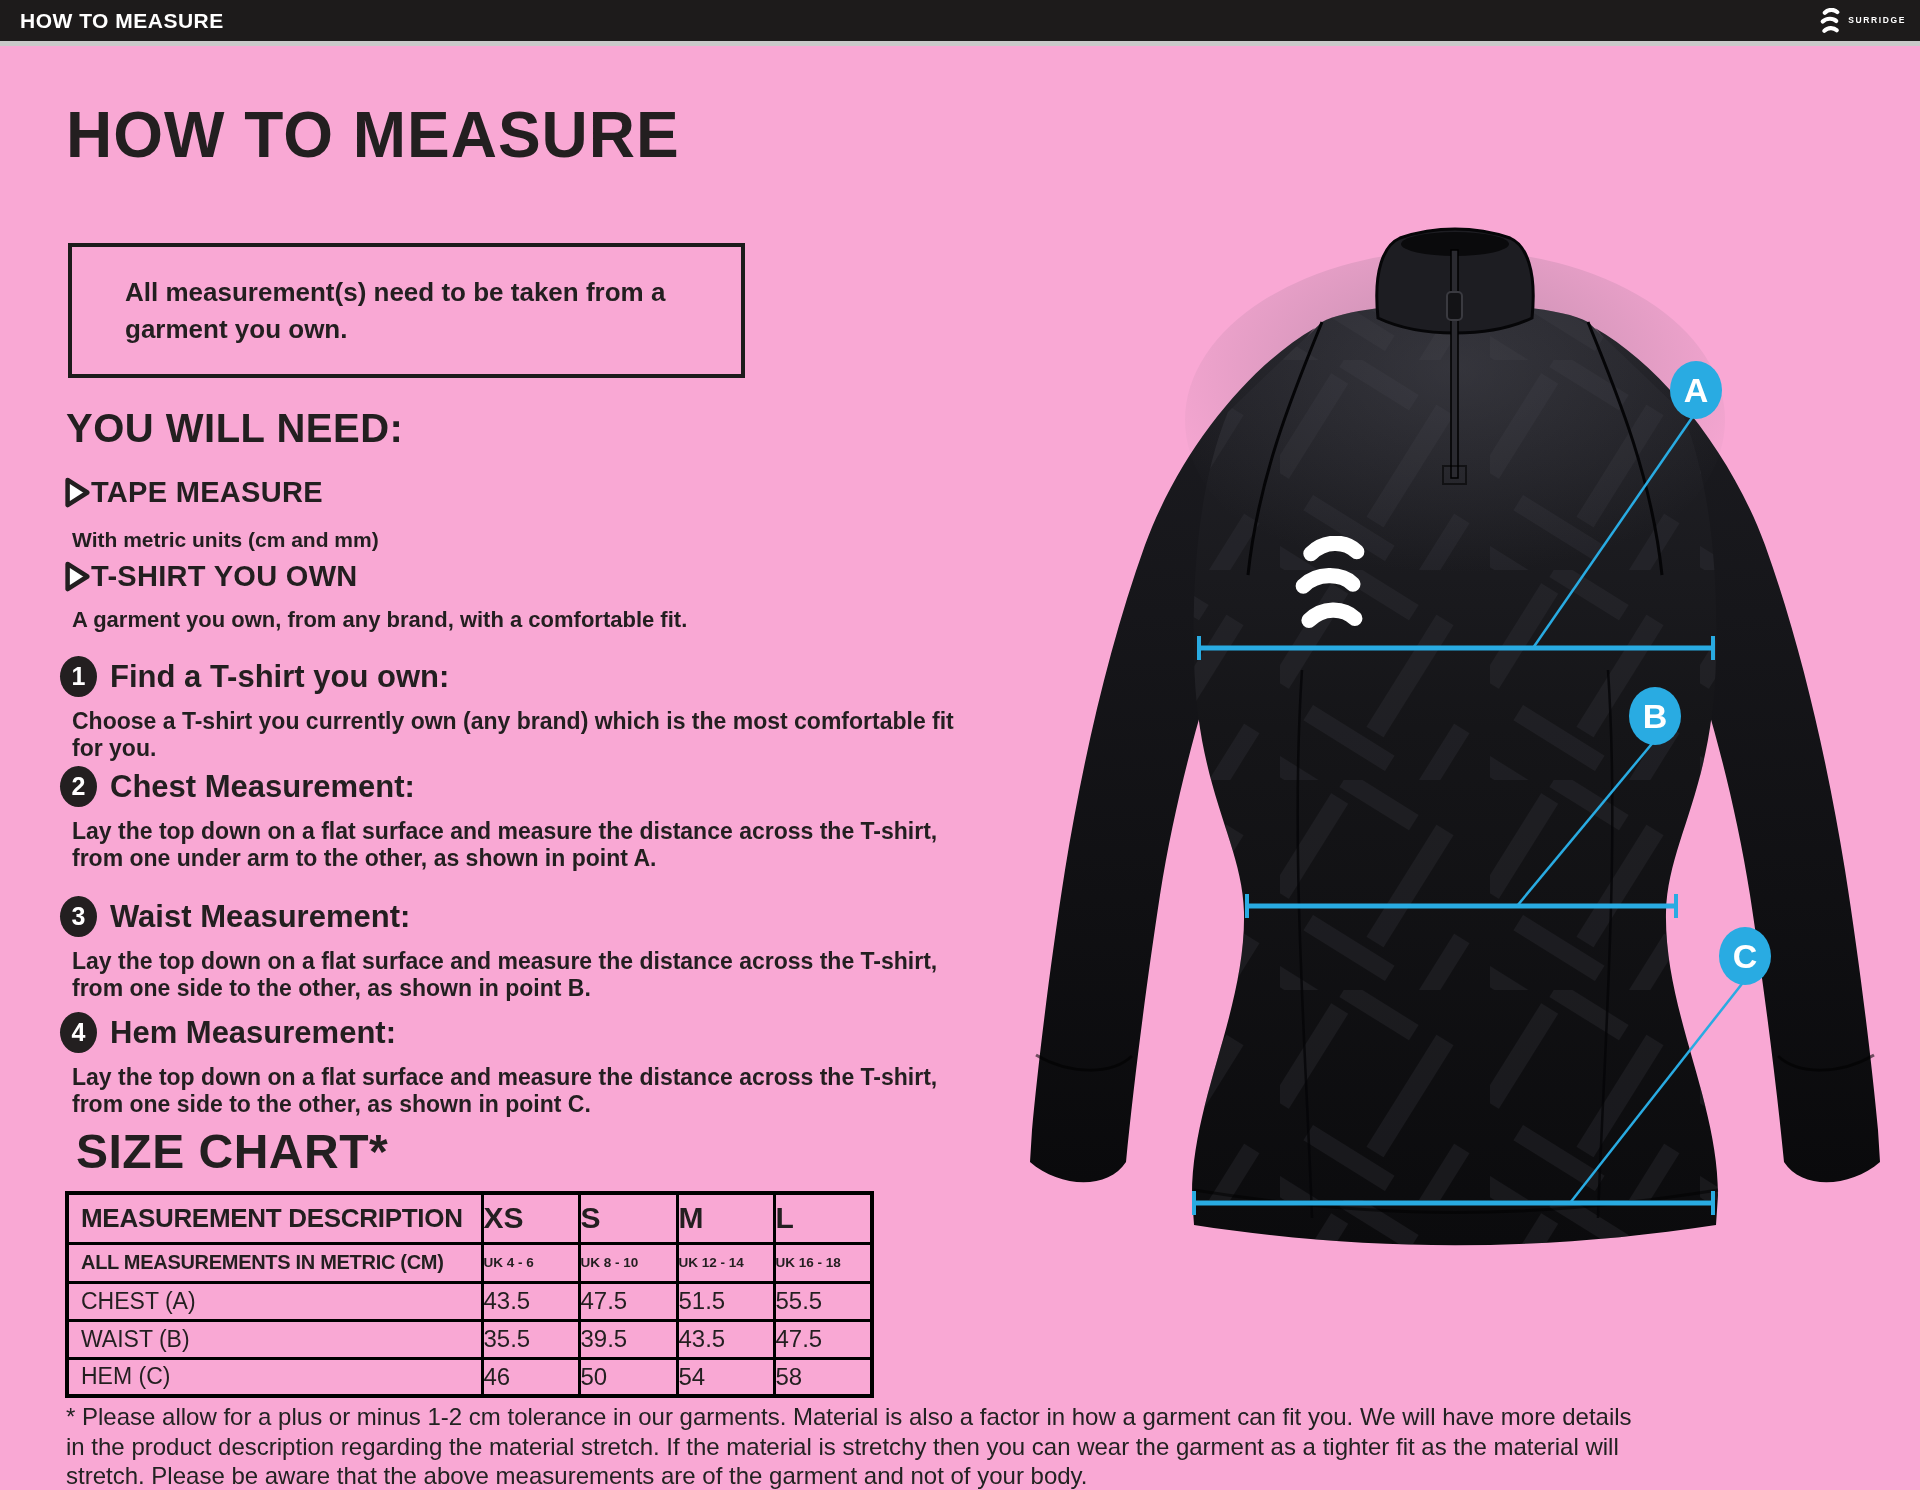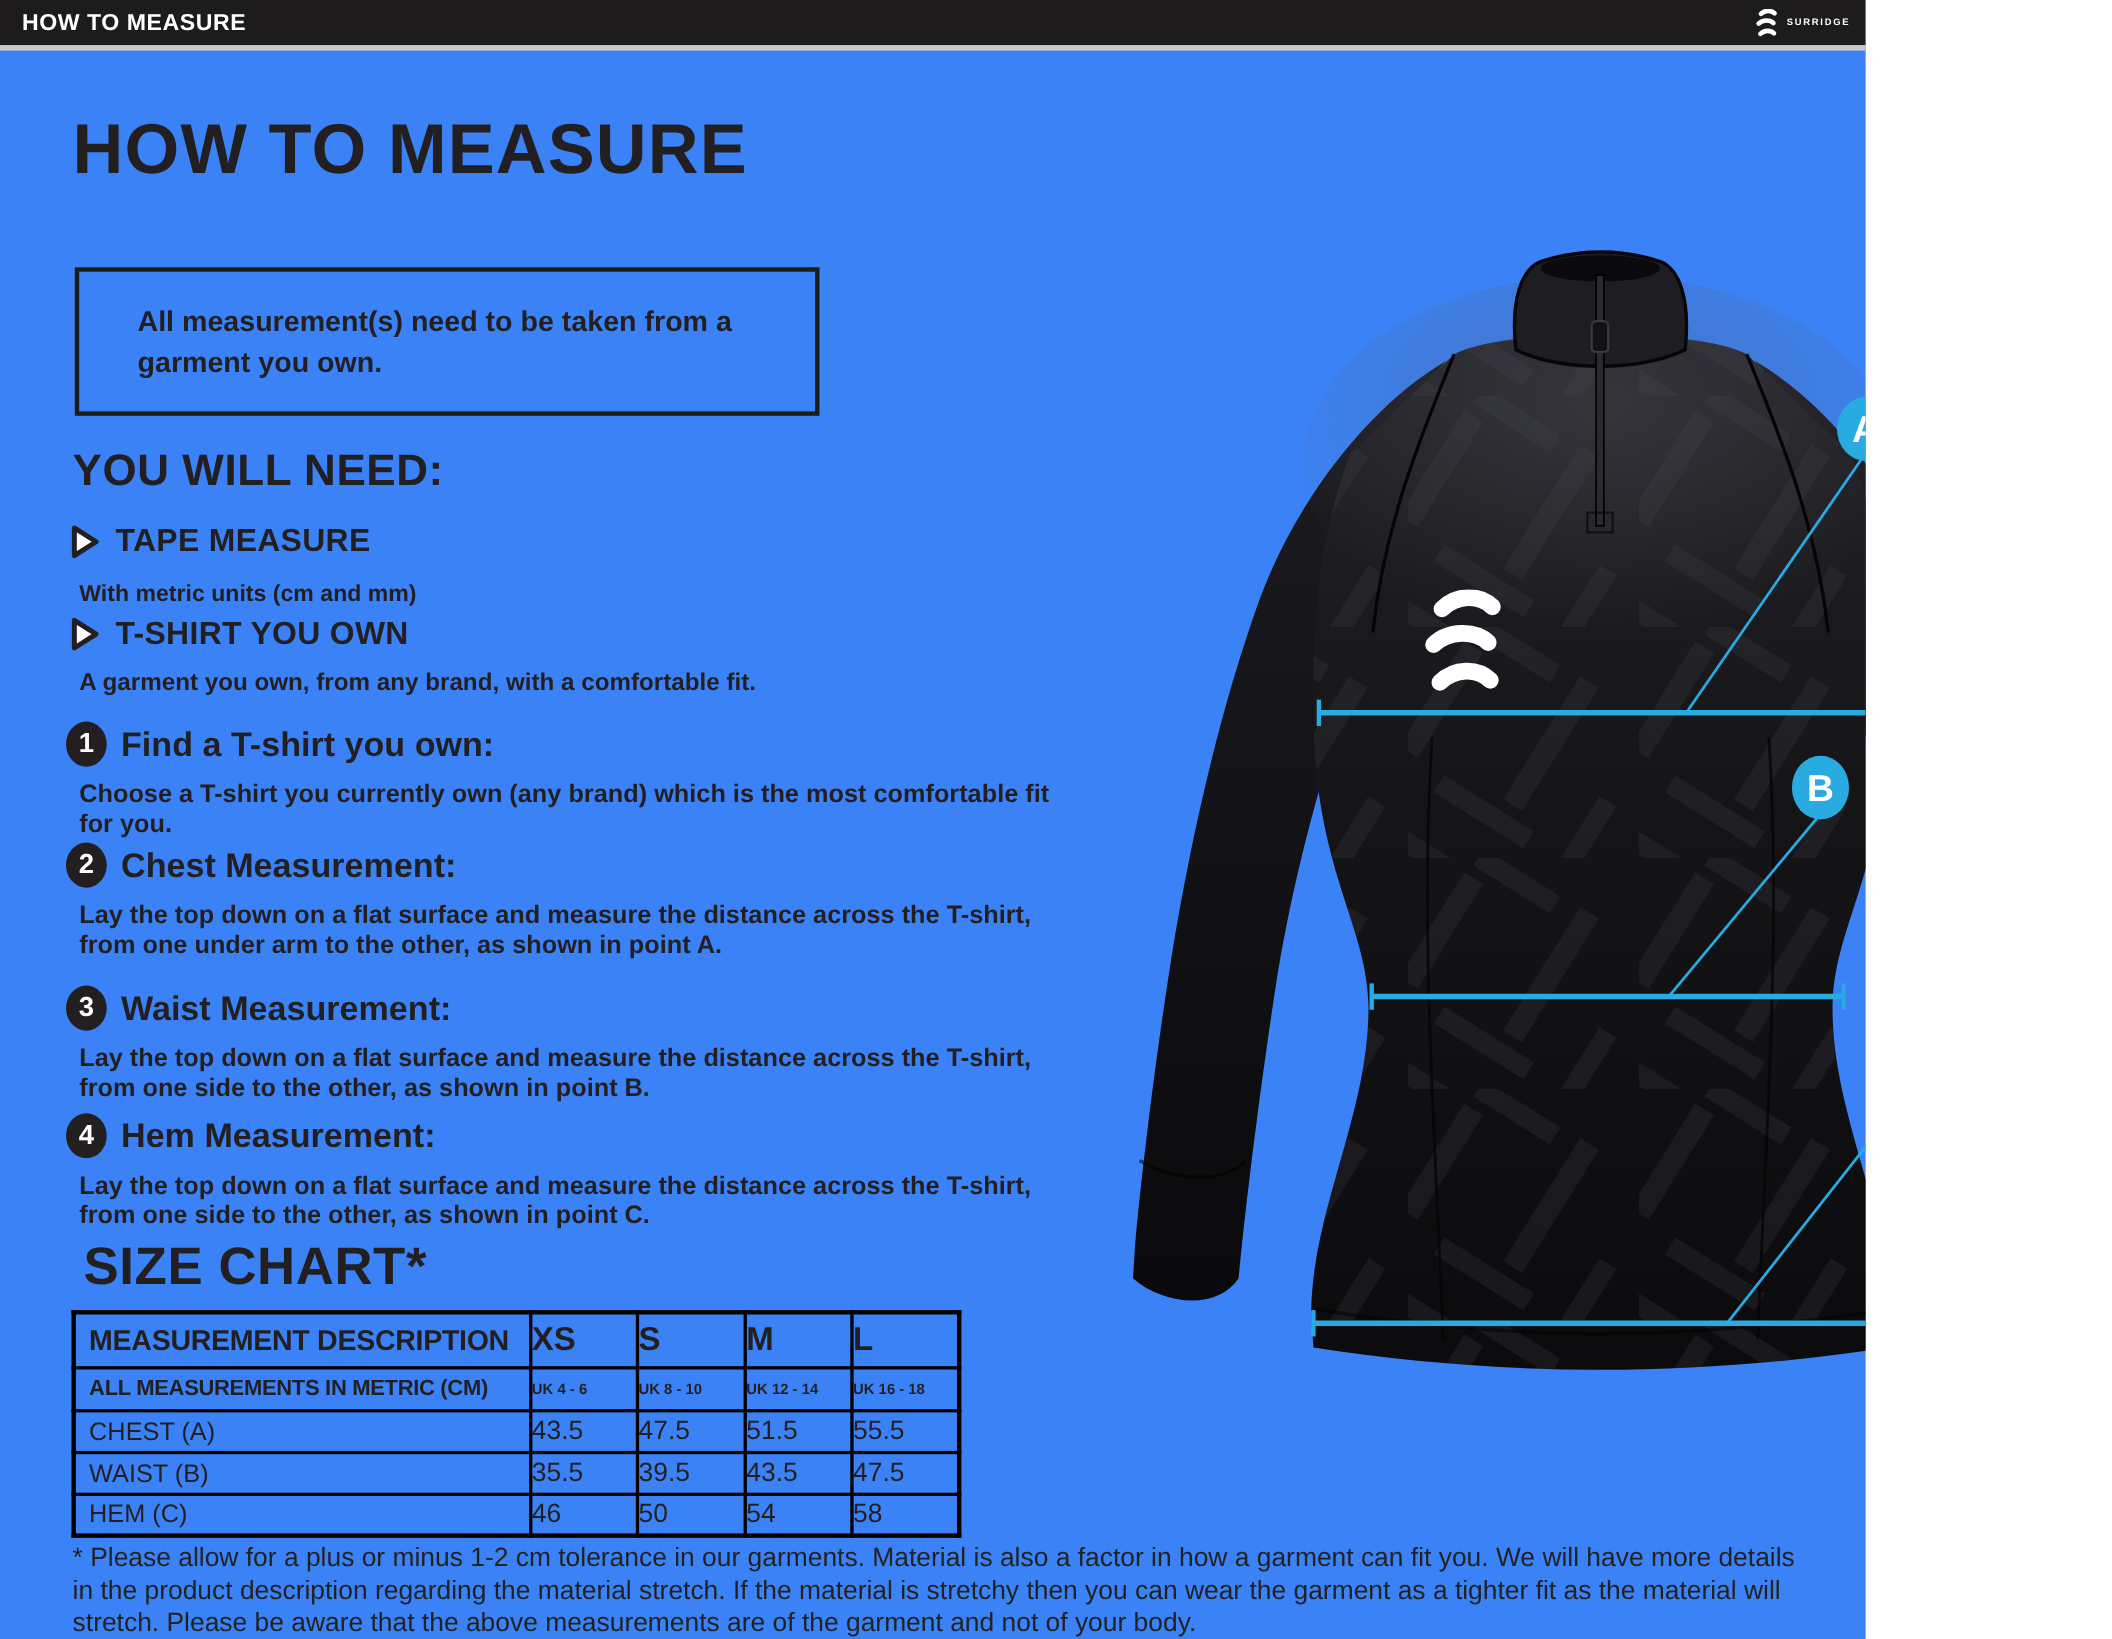--- a/index.html
+++ b/index.html
@@ -1,35 +1,35 @@
 <!DOCTYPE html>
 <html><head>
 <meta charset="utf-8">
 <style>
   html,body{margin:0;padding:0;background:#fff;}
-  #canvas{position:relative;width:1696px;height:1490px;background:#3b82f6;overflow:hidden;
+  #canvas{position:relative;width:1920px;height:1490px;background:#f9a8d4;overflow:hidden;
           font-family:"Liberation Sans","DejaVu Sans",sans-serif;color:#231f20;}
 
   
   .topbar{position:absolute;left:0;top:0;width:100%;height:41px;background:#1d1b1b;
           display:flex;align-items:center;justify-content:space-between;box-sizing:border-box;
           padding:0 14px 0 20px;}
   .topbar-title{color:#fff;font-size:21px;font-weight:bold;letter-spacing:.5px;}
   .topbar-strip{position:absolute;left:0;top:41px;width:100%;height:5px;background:#c9c9c9;}
   .brand{display:flex;flex-direction:row;align-items:center;margin-top:1px;}
   .brand-label{color:#fff;font-size:8.5px;font-weight:bold;letter-spacing:1.6px;margin-top:-2px;}
 
   
   .h1{position:absolute;left:66px;top:98px;font-size:64px;font-weight:bold;letter-spacing:1px;}
   .notice-box{position:absolute;left:68px;top:243px;width:677px;height:135px;border:4px solid #1d1b1b;
               box-sizing:border-box;display:flex;align-items:center;padding-left:29px;}
   .notice-text{font-size:26px;font-weight:bold;line-height:37px;padding:0 24px;}
   .ywn{position:absolute;left:66px;top:406px;font-size:40px;font-weight:bold;letter-spacing:.5px;}
 
-  .need-row{position:absolute;display:flex;align-items:flex-start;gap:14px;}
+  .need-row{position:absolute;display:flex;align-items:flex-start;}
   .need-title{font-size:29px;font-weight:bold;letter-spacing:.3px;}
   .need-note{position:absolute;font-weight:bold;}
 
   .step-head{position:absolute;display:flex;align-items:center;gap:13px;}
   .step-badge{width:37px;height:41px;border-radius:50%;background:#231f20;color:#fff;
               display:flex;align-items:center;justify-content:center;font-size:25px;font-weight:bold;flex:0 0 auto;}
   .step-title{font-size:31px;font-weight:bold;}
   .step-body{position:absolute;left:72px;width:905px;font-size:23px;font-weight:bold;line-height:27px;}
 
   .sc-heading{position:absolute;left:76px;top:1124px;font-size:48px;font-weight:bold;letter-spacing:.5px;}

